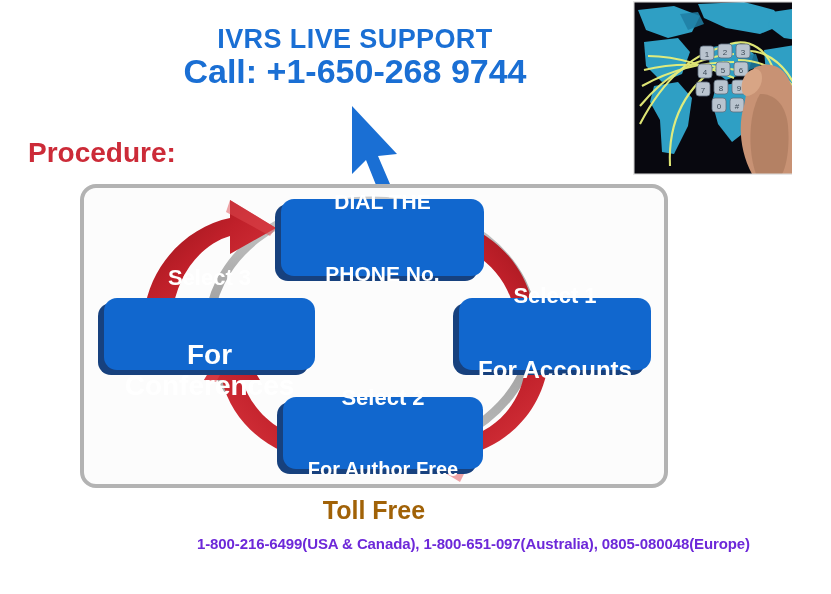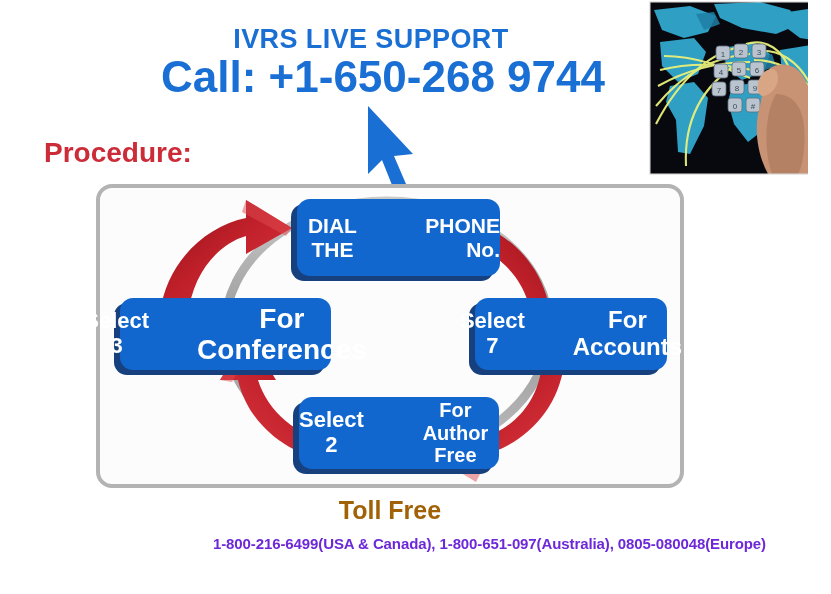--- a/index.html
+++ b/index.html
@@ -11,46 +11,44 @@
   body {
     font-family: "Liberation Sans", sans-serif;
     -webkit-font-smoothing: antialiased;
   }
   #page {
     position: relative;
     width: 792px;
     height: 594px;
     background: #ffffff;
     overflow: hidden;
-    margin-left: 16px;
   }
 
   
   .hdr-line1 {
     position: absolute;
     left: 0; top: 24px;
     width: 710px;
     text-align: center;
     font-size: 27px;
     font-weight: bold;
     color: #1a6fd4;
     letter-spacing: 0.4px;
     font-family: "Liberation Sans", sans-serif;
   }
   .hdr-line2 {
     position: absolute;
     left: 0; top: 52px;
     width: 710px;
     text-align: center;
-    font-size: 44px;
+    font-size: 34px;
     font-weight: bold;
     color: #1a6fd4;
     letter-spacing: 0px;
     font-family: "Liberation Sans", sans-serif;
-    padding-left: 12px;
   }
 
   
   .pic {
     position: absolute;
     left: 634px; top: 2px;
     width: 178px; height: 172px;
     background: #0a0a18;
     overflow: hidden;
     box-shadow: 0 0 0 1px #e6e6e6;
@@ -94,21 +92,21 @@
 
   
   .pbox {
     position: absolute;
     border-radius: 13px;
     background: #1167ce;
     box-shadow: -6px 5px 0 0 #17417e;
     color: #ffffff;
     text-align: center;
     display: flex;
-    flex-direction: row;
+    flex-direction: column;
     align-items: center;
     justify-content: center;
     font-family: "Liberation Sans", sans-serif;
     line-height: 1.12;
     gap: 48px;
   }
   .pbox .l1 { font-weight: bold; }
   .pbox .l2 { font-weight: bold; }
 
   #box-dial  { left: 281px; top: 199px;  width: 203px; height: 77px; }
@@ -285,21 +283,21 @@
       <path d="M124 196 L152 150 L160 156 L136 198 Z" fill="#e04a50" opacity="0.5"></path>
     </g>
   </svg>
 
   <div class="pbox" id="box-dial">
     <span class="l1">DIAL THE</span>
     <span class="l2">PHONE No.</span>
   </div>
 
   <div class="pbox" id="box-s1">
-    <span class="l1">Select 7</span>
+    <span class="l1">Select 1</span>
     <span class="l2">For Accounts</span>
   </div>
 
   <div class="pbox" id="box-s2">
     <span class="l1">Select 2</span>
     <span class="l2">For Author Free</span>
   </div>
 
   <div class="pbox" id="box-s3">
     <span class="l1">Select 3</span>

